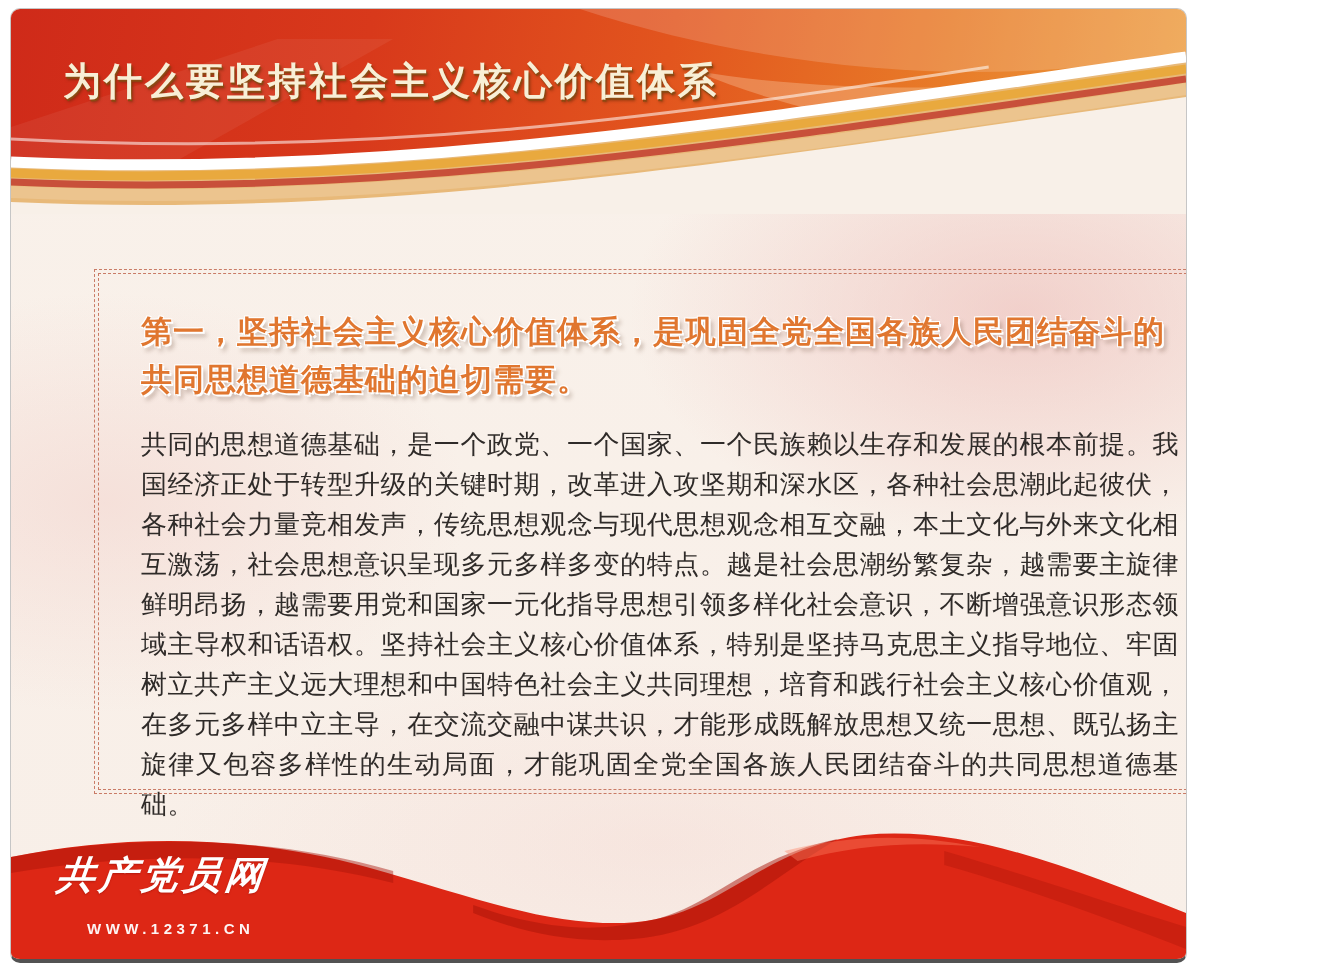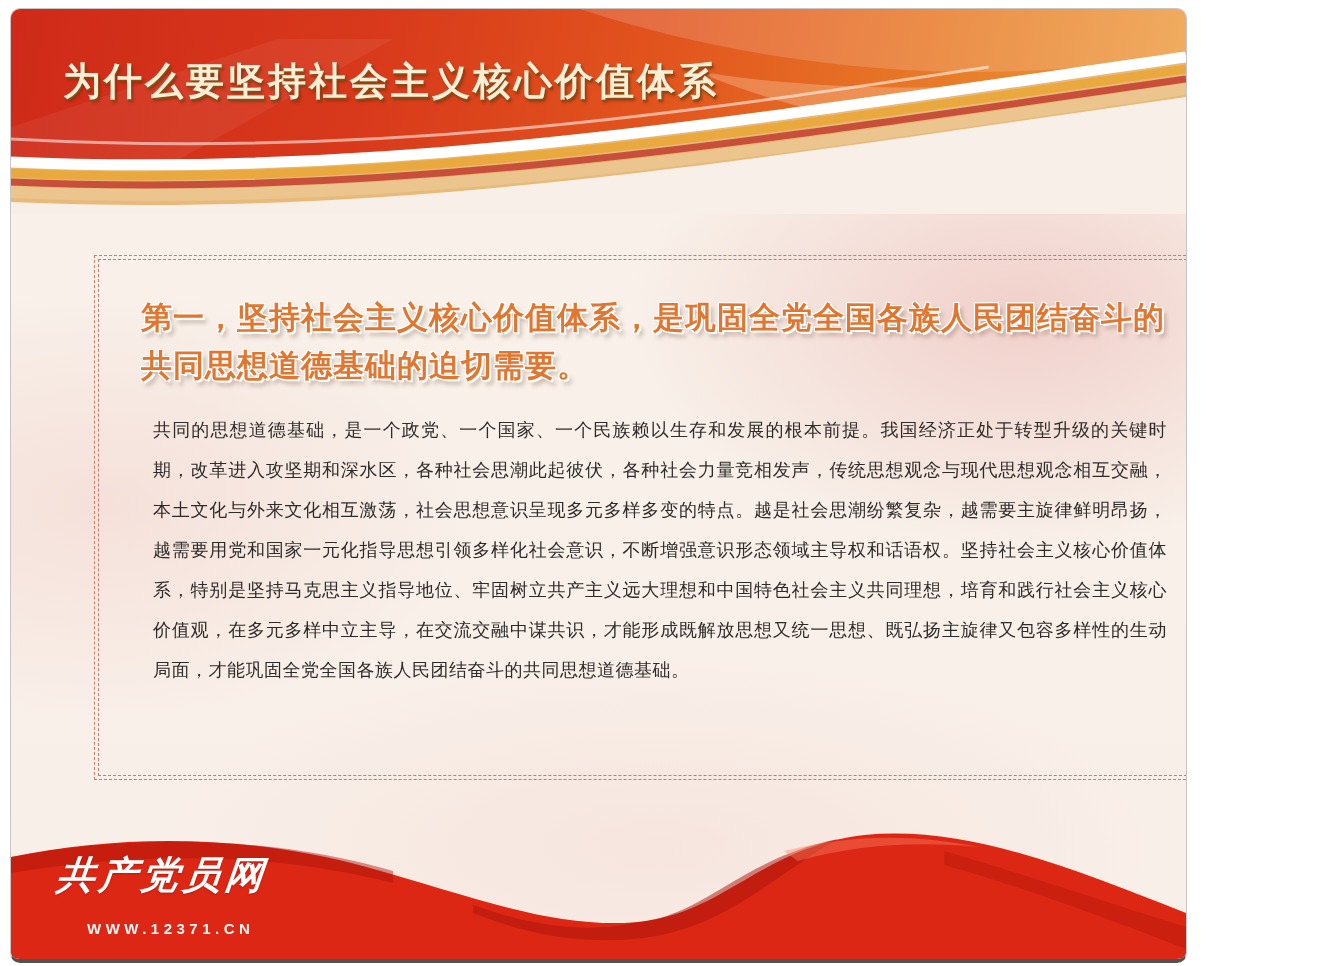--- a/index.html
+++ b/index.html
@@ -32,39 +32,39 @@
     position:absolute;left:52px;top:47px;
     font-size:38px;font-weight:bold;letter-spacing:3px;
     color:#f8efd6;
     text-shadow:1px 2px 0 #8a4a12, 2px 3px 3px rgba(90,40,5,.55);
     white-space:nowrap;
   }
 
   
   .content-area{position:absolute;left:0;top:205px;width:100%;bottom:0;}
   .content-box{
-    position:absolute;left:83px;top:41px;width:1132px;height:525px;
+    position:absolute;left:83px;top:55px;width:1132px;height:525px;
     box-sizing:border-box;
     border:1px dashed #c97b66;
     outline:1px dashed #c97b66;
     outline-offset:-5px;
     padding:38px 46px 0 46px;
   }
   .section-heading{
     margin:0 0 20px 0;
     font-size:31px;line-height:48px;font-weight:bold;letter-spacing:1px;
     color:#e0762f;
     text-shadow:
       -1px -1px 0 #ffffff, 1px -1px 0 #ffffff,
       -1px  1px 0 #ffffff, 2px  2px 0 #ffffff,
       4px 5px 4px rgba(95,60,40,.35);
   }
   .section-body{
-    margin:12px;
-    font-size:18px;line-height:40px;
+    margin:0;
+    font-size:26px;line-height:40px;
     color:#2f2b29;
     text-align:justify;
     letter-spacing:.5px;
   }
 
   
   .ribbon{position:absolute;left:0;bottom:0;width:100%;height:150px;}
   .ribbon svg{position:absolute;left:0;top:0;width:100%;height:100%;display:block;}
 
   

